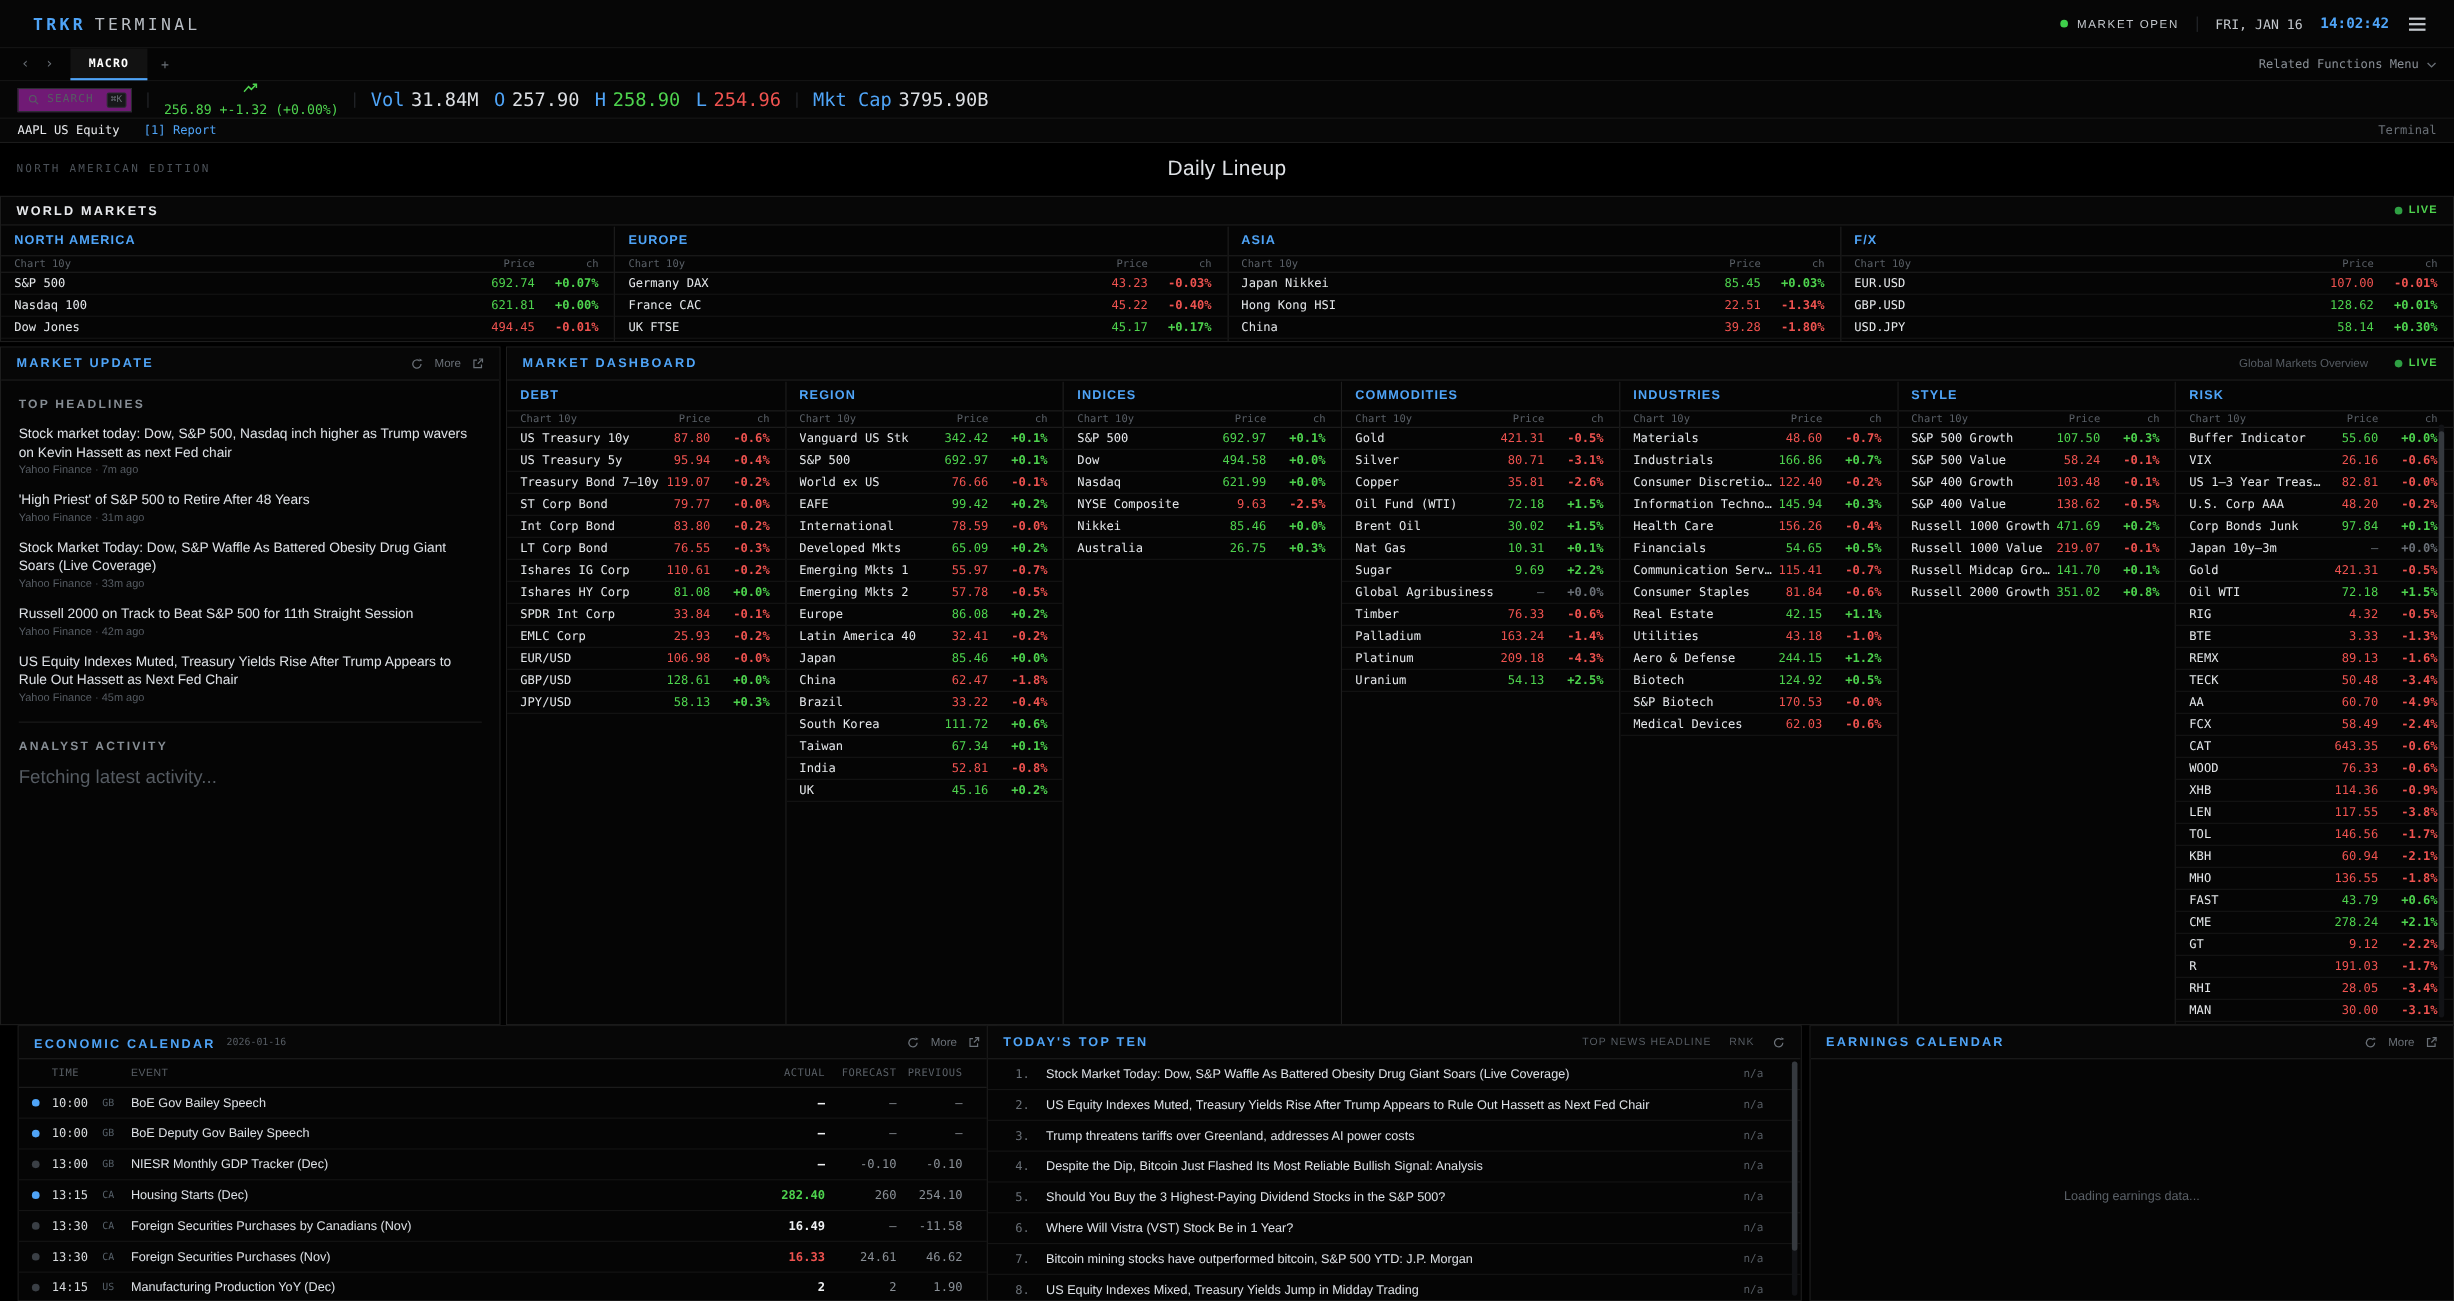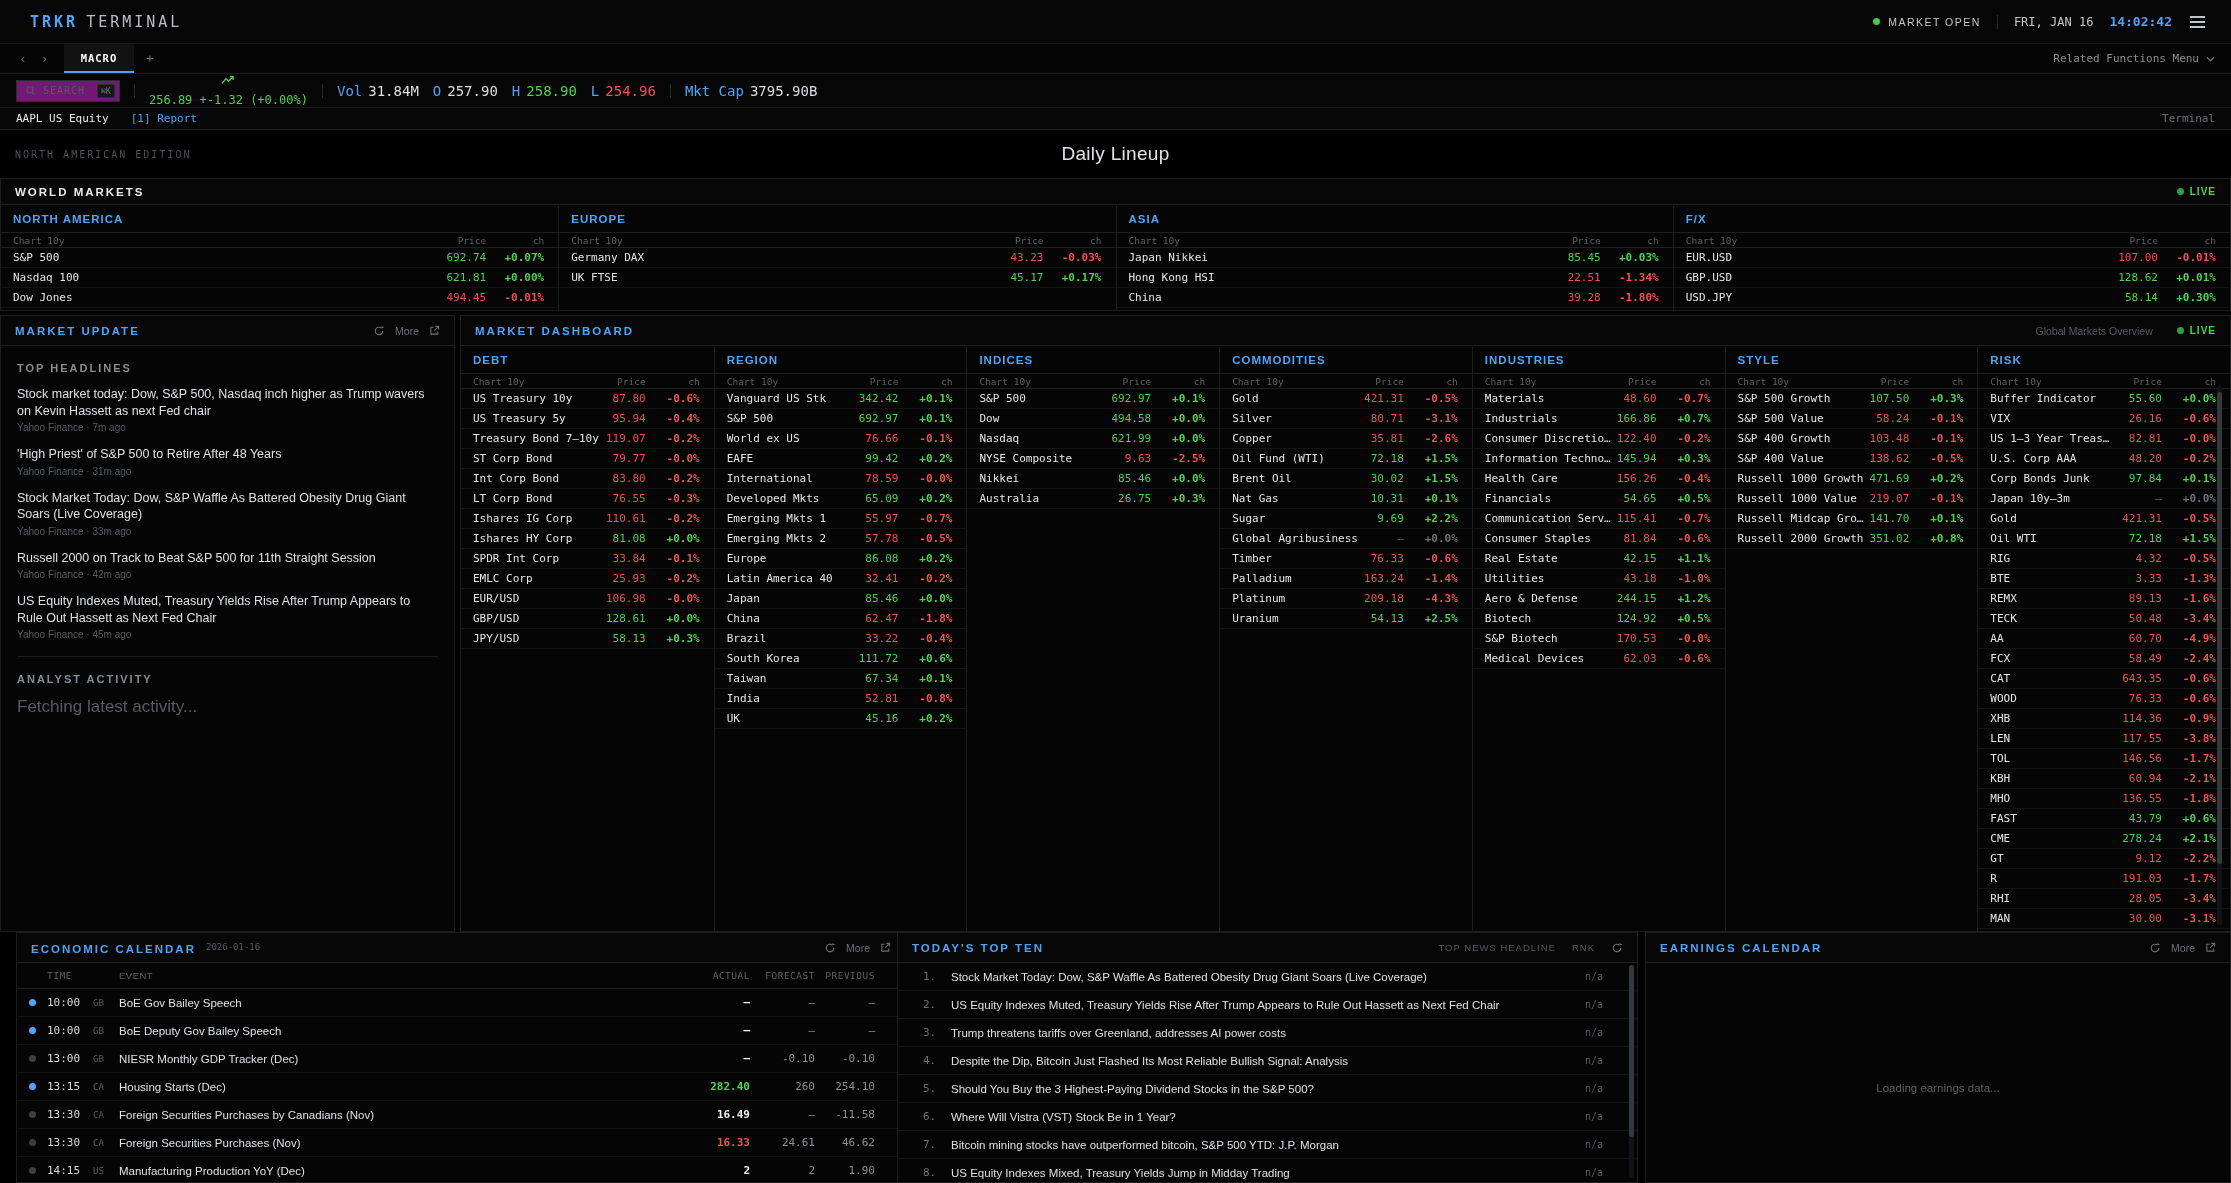--- a/index.html
+++ b/index.html
@@ -36,21 +36,21 @@
   .tab-add { color:#6a7077; font-size:12px; margin-left:12px; cursor:pointer; }
   .related-menu { color:#8a9097; font-size:11px; display:flex; align-items:center; gap:7px; cursor:pointer; }
 
   .quotebar { top:74px; height:34px; padding:0 16px; gap:14px; background:#060606; }
   .searchbox { display:flex; align-items:center; gap:7px; width:104px; height:22px; border:1px solid #2a2d31; background:#701a75; padding:0 4px 0 8px; }
   .searchbox input { flex:1; min-width:0; background:transparent; border:none; outline:none; color:#9aa0a6; font-family:"DejaVu Sans Mono",monospace; font-size:10px; letter-spacing:1px; }
   .searchbox input::placeholder { color:#565c63; }
   .kbd { border:1px solid #2a2d31; background:#17181a; color:#6a7077; font-size:8.5px; padding:1px 3px; border-radius:2px; }
   .quote-main { display:flex; align-items:center; gap:8px; color:var(--green); font-size:12px;flex-direction:column; }
   .stats { display:flex; align-items:center; gap:14px; }
-  .stat { display:flex; align-items:center; gap:6px; font-size:14px; }
+  .stat { display:flex; align-items:center; gap:6px; font-size:17px; }
   .stat-label { color:var(--blue); }
   .stat-value.plain { color:#dcdfe3; }
   .stat-value.pos { color:var(--green); }
   .stat-value.neg { color:var(--red); }
 
   .contextbar { top:108px; height:22px; padding:0 16px; justify-content:space-between; background:#070707; }
   .ctx-left { display:flex; align-items:center; gap:22px; font-size:11px; }
   .ctx-symbol { color:#e8eaed; }
   .ctx-report { color:var(--blue); cursor:pointer; }
   .ctx-right { color:#6a7077; font-size:11px; }
@@ -311,20 +311,25 @@
           <span class="wm-ch sh">ch</span>
         </div>
         <div>
 
             <div class="wm-row">
               <span class="wm-name">Germany DAX</span>
               <span class="wm-price down">43.23</span>
               <span class="wm-ch down">-0.03%</span>
             </div>
 
+            <div class="wm-row">
+              <span class="wm-name">France CAC</span>
+              <span class="wm-price down">45.22</span>
+              <span class="wm-ch down">-0.40%</span>
+            </div>
 
             <div class="wm-row">
               <span class="wm-name">UK FTSE</span>
               <span class="wm-price up">45.17</span>
               <span class="wm-ch up">+0.17%</span>
             </div>
           </div>
       </div>
 
       <div class="wm-col">

